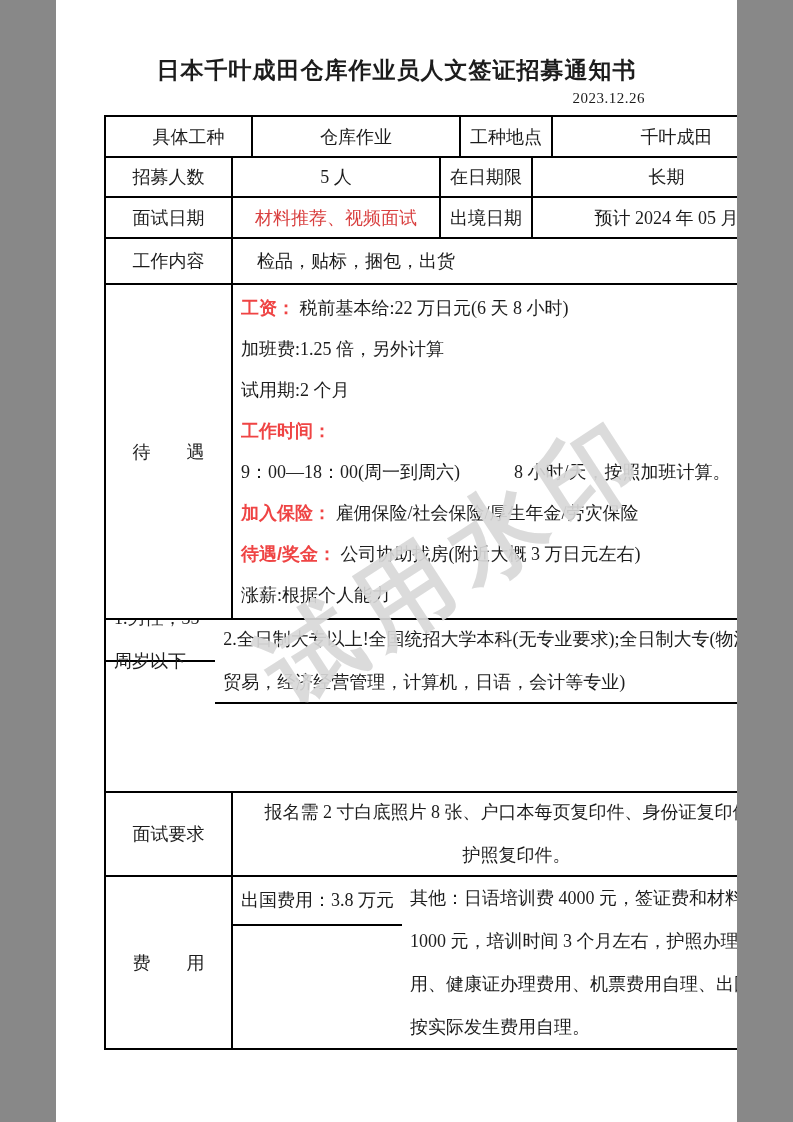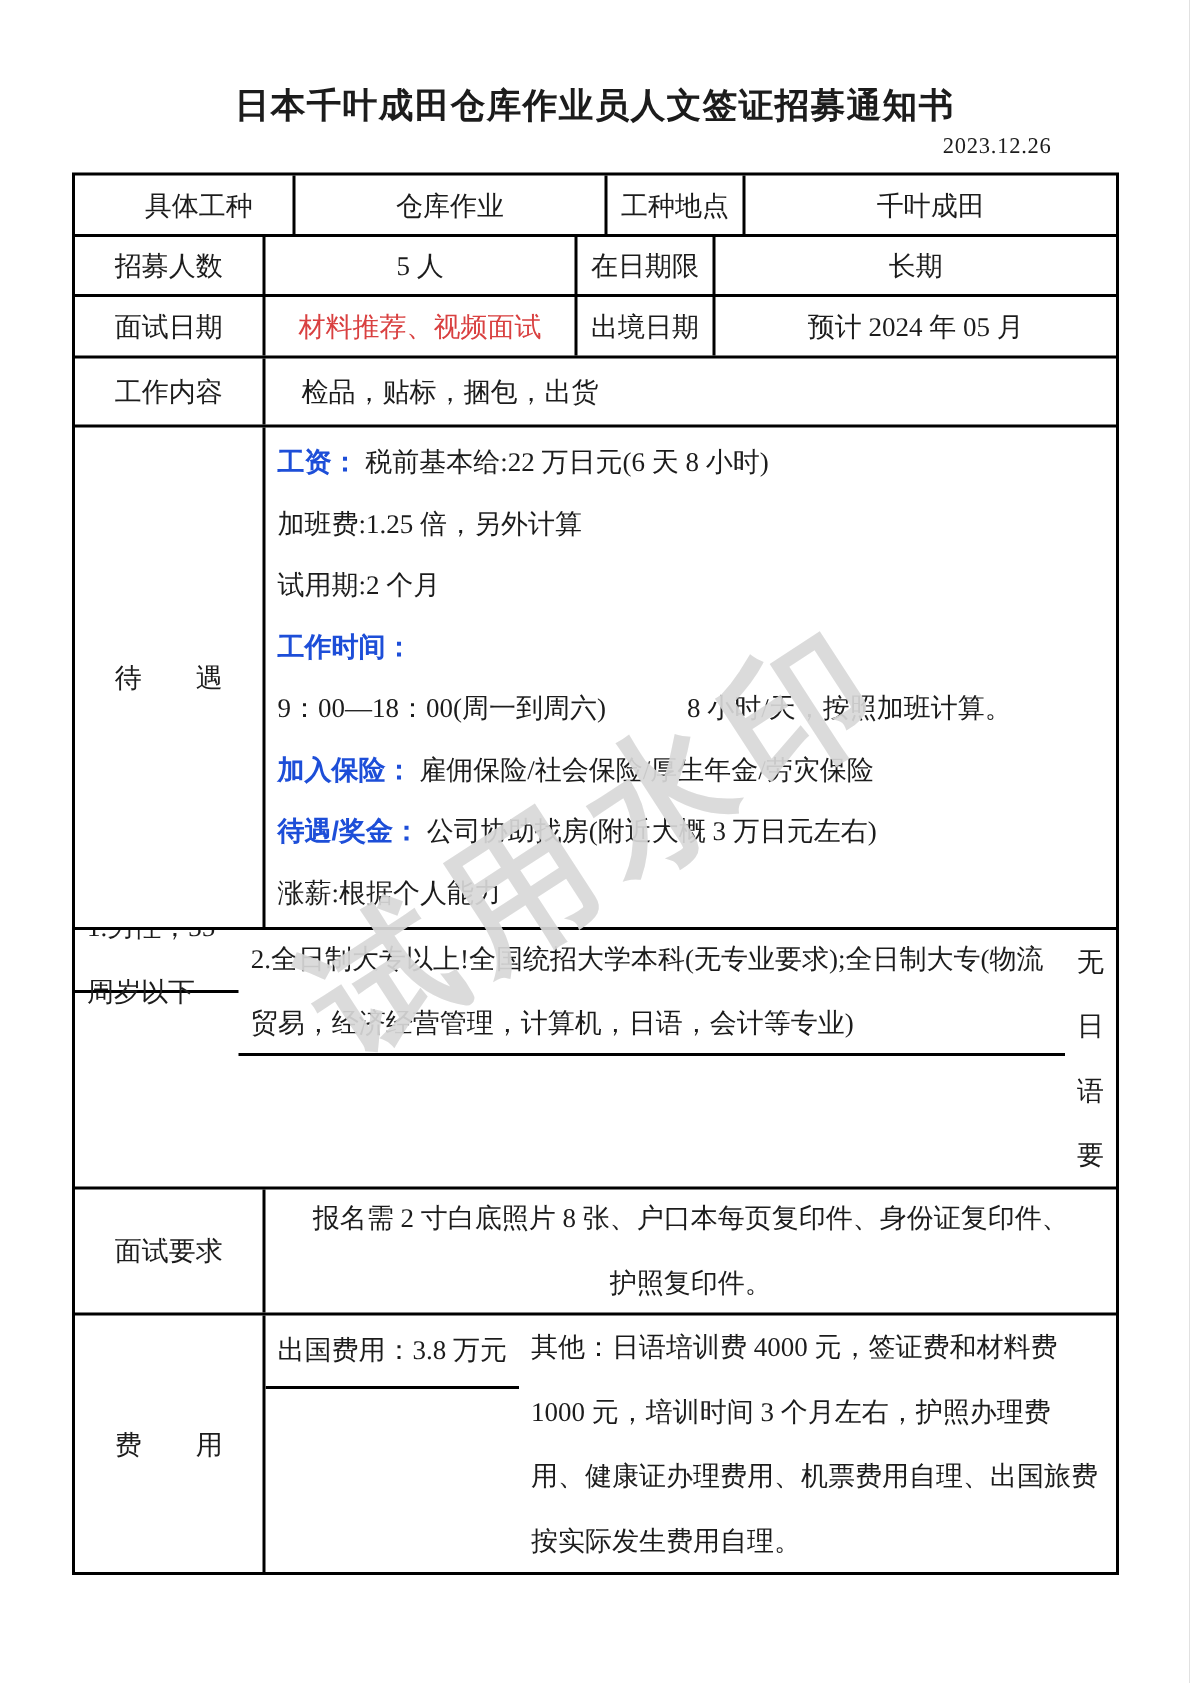--- a/index.html
+++ b/index.html
@@ -1,18 +1,18 @@
 <!DOCTYPE html>
 <html><head>
 <meta charset="utf-8">
 <style>
   * { margin:0; padding:0; box-sizing:border-box; }
   body { background:#888; }
   .page {
-    position:relative; width:793px; height:1122px; margin:0 auto;
+    position:relative; width:681px; height:1122px; margin:0 auto;
     background:#ffffff; overflow:hidden;
     font-family:"Liberation Serif","DejaVu Serif",serif;
     color:#1c1c1c;
   }
   .title {
     position:absolute; top:55px; left:0; width:100%;
     text-align:center; font-size:23px; font-weight:bold; letter-spacing:1px;
   }
   .date {
     position:absolute; top:90px; right:92px;
@@ -43,21 +43,21 @@
   .content .txt { line-height:43px; }
   .subcol { flex:1; display:flex; flex-direction:row; }
   .subrow { border-bottom:2px solid #000; display:flex; align-items:center;
     font-size:18px; padding:0 8px; }
   .subrow:last-child { border-bottom:none; }
   .subrow .txt { line-height:43px; }
   .r6a { height:42px; } .r6b { height:84px; } .r6c { flex:1; }
   .r8a { height:49px; } .r8b { flex:1; }
   .treat { flex:1; padding:3px 8px 0 8px; font-size:18px; }
   .tline { height:41px; line-height:41px; white-space:nowrap; }
-  .rh { color:#1d4ed8; font-weight:bold; font-family:"Liberation Sans",sans-serif; }
+  .rh { color:#ef4444; font-weight:bold; font-family:"Liberation Sans",sans-serif; }
   .red-val { color:#d94040; }
   .watermark {
     position:absolute; left:130px; top:495px; width:540px; height:130px;
     text-align:center; line-height:130px;
     font-size:96px; font-weight:bold; letter-spacing:14px;
     color:rgba(216,216,216,0.92);
     transform:rotate(-33deg);
     font-family:"Liberation Sans",sans-serif;
     z-index:5; pointer-events:none;
   }

